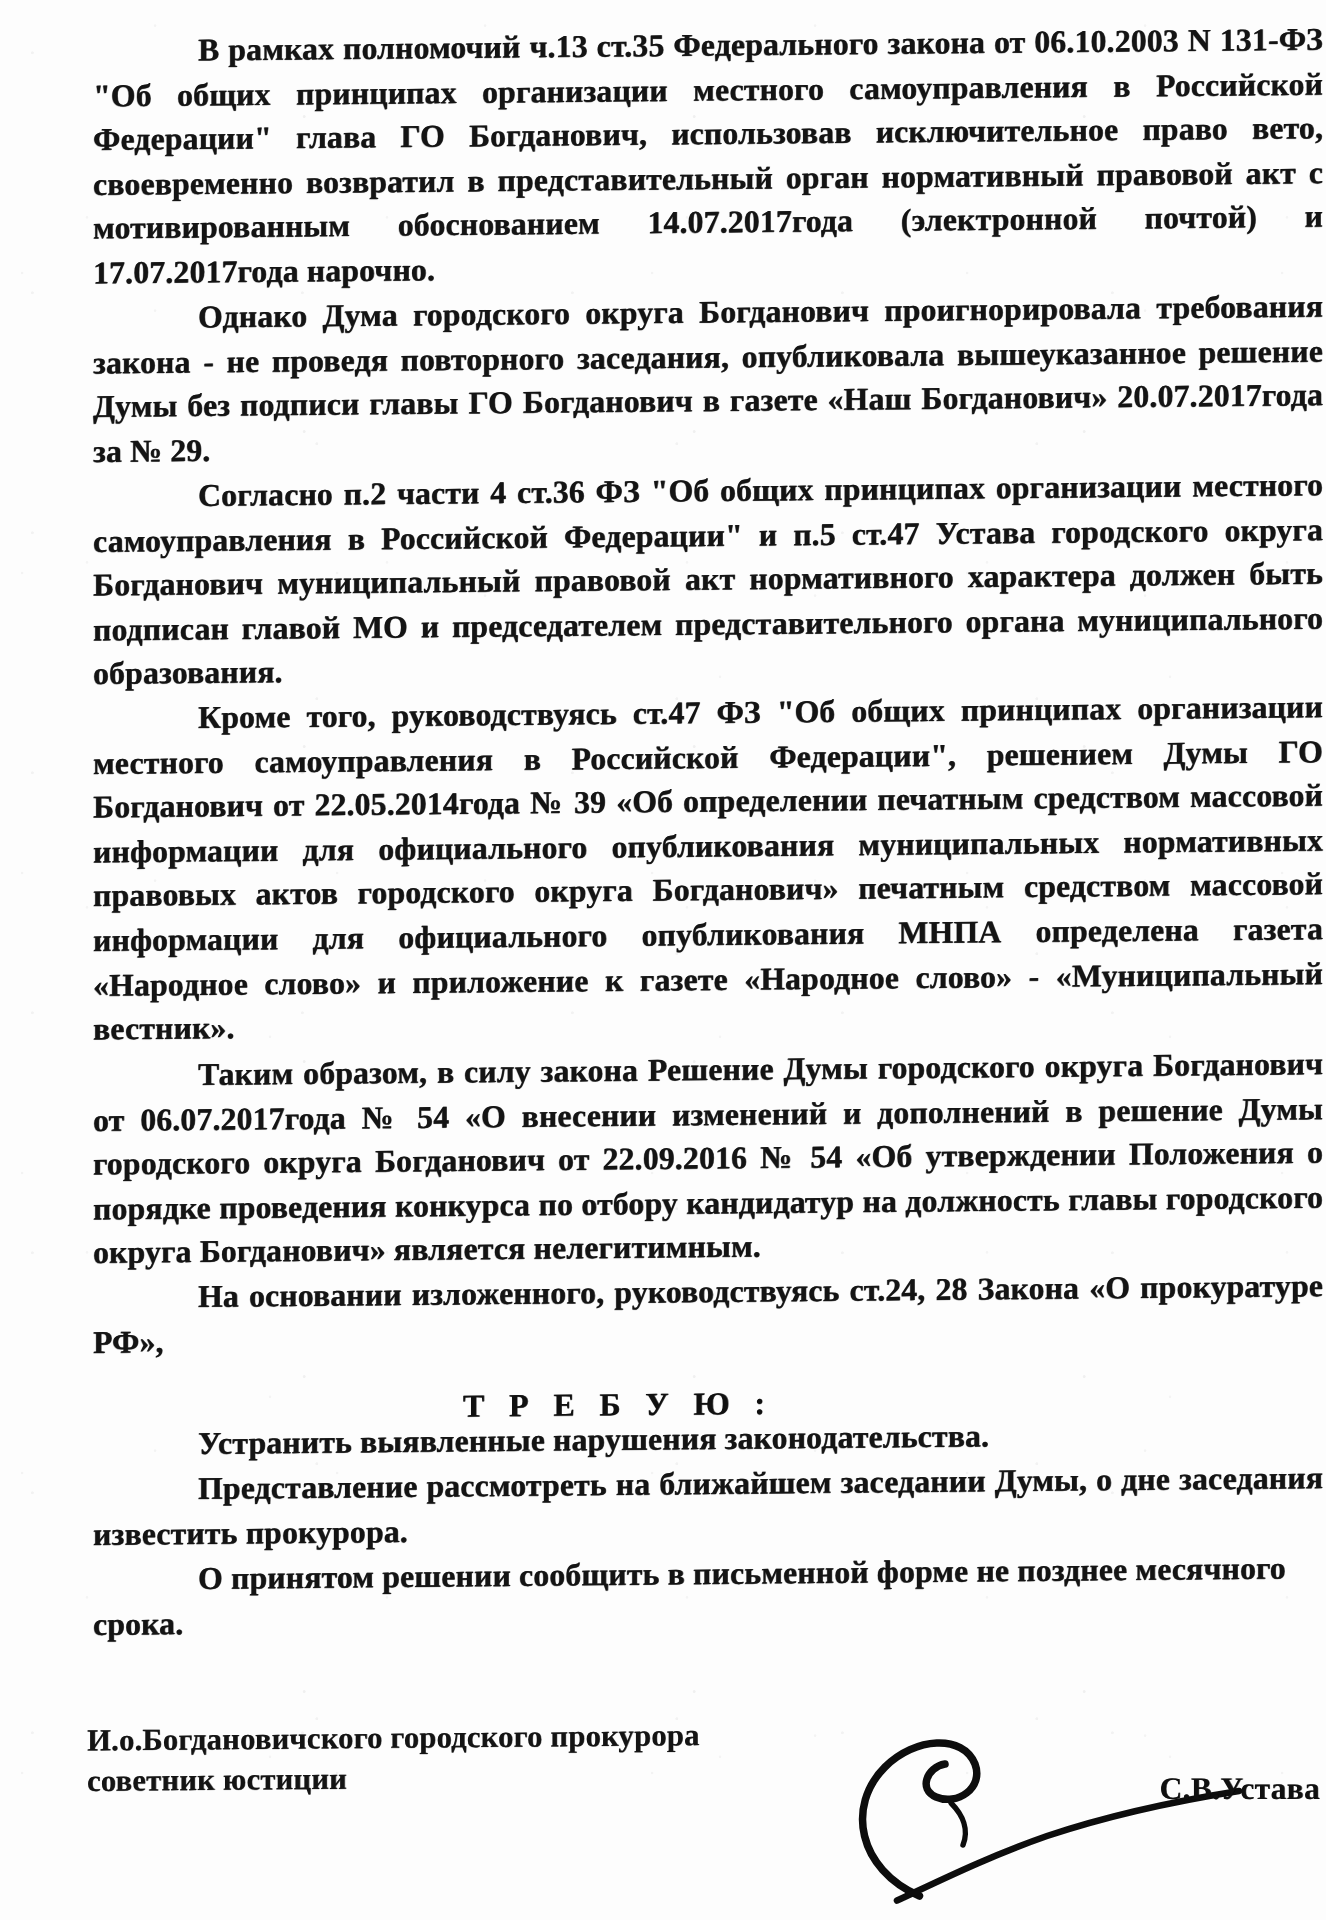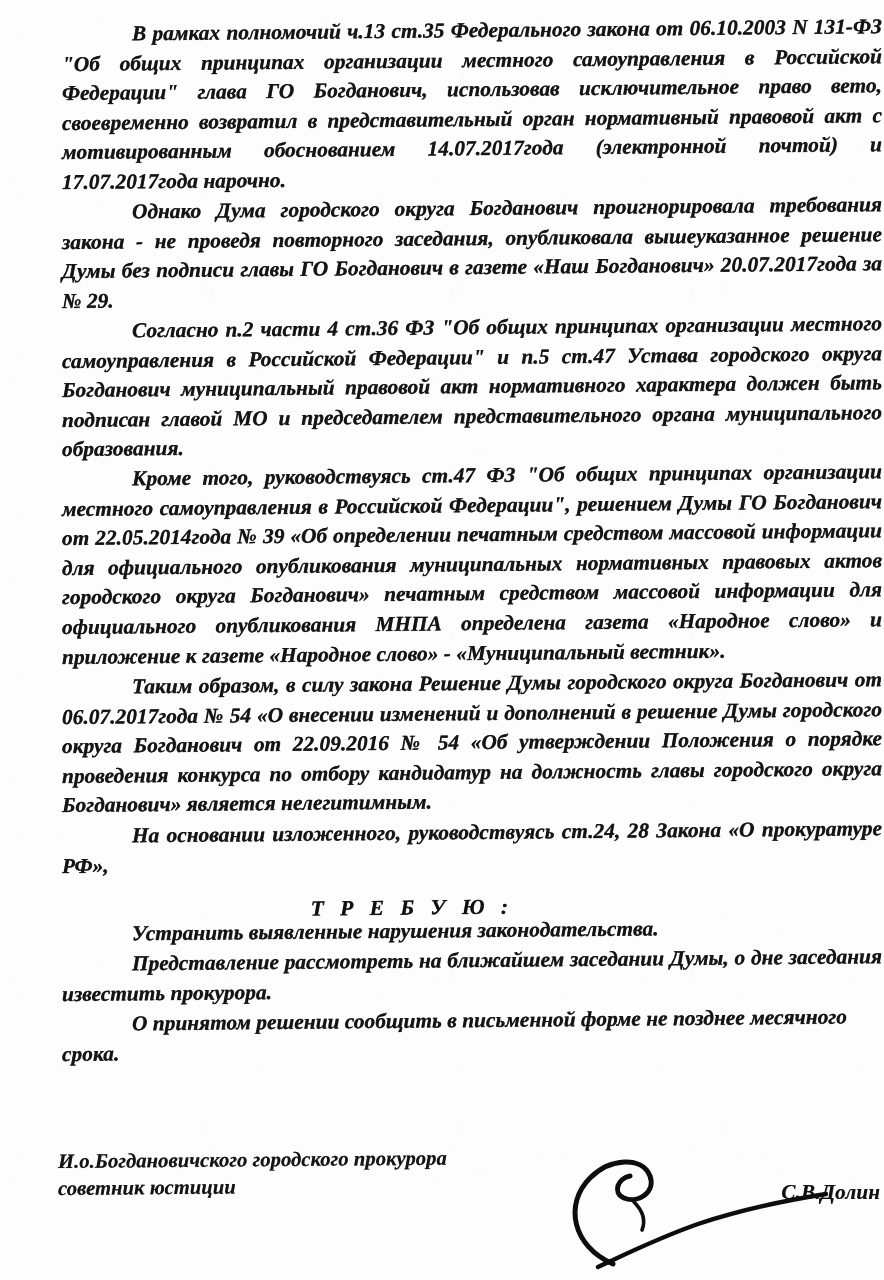--- a/index.html
+++ b/index.html
@@ -21,21 +21,20 @@
     
     background-image:
       radial-gradient(circle at 12% 22%, rgba(0,0,0,0.045) 0 0.7px, transparent 1.2px),
       radial-gradient(circle at 47% 9%,  rgba(0,0,0,0.04) 0 0.6px, transparent 1.1px),
       radial-gradient(circle at 78% 37%, rgba(0,0,0,0.05) 0 0.7px, transparent 1.2px),
       radial-gradient(circle at 29% 63%, rgba(0,0,0,0.035) 0 0.6px, transparent 1.1px),
       radial-gradient(circle at 88% 74%, rgba(0,0,0,0.045) 0 0.7px, transparent 1.2px),
       radial-gradient(circle at 60% 88%, rgba(0,0,0,0.035) 0 0.6px, transparent 1.1px),
       radial-gradient(circle at 7% 91%,  rgba(0,0,0,0.04) 0 0.6px, transparent 1.1px);
     background-size: 180px 160px, 220px 190px, 260px 210px, 200px 230px, 240px 170px, 300px 240px, 210px 200px;
-    font-style: italic;
   }
 
   .body-text {
     position: absolute;
     left: 62px;
     top: 20px;
     width: 820px;
   }
 
   
@@ -145,16 +144,16 @@
     <div class="sign-role">советник юстиции</div>
 
     <svg class="signature-svg" viewBox="0 0 330 135">
       <g fill="none" stroke="#0d0d0d" stroke-linecap="round" stroke-linejoin="round">
         <path d="M75 122 C 34 104, 26 62, 52 36 C 72 16, 104 14, 112 34 C 118 50, 100 62, 86 56 C 74 51, 80 36, 92 34" stroke-width="5"></path>
         <path d="M60 125 C 88 112, 120 96, 160 82 C 205 67, 250 58, 288 52" stroke-width="4.4"></path>
         <path d="M96 60 C 104 68, 108 78, 104 88" stroke-width="3.6"></path>
       </g>
     </svg>
 
-    <div class="sign-name">С.В.Долин</div>
+    <div class="sign-name">С.В.Устава</div>
   </div>
 
 </div>
 
 </body></html>

